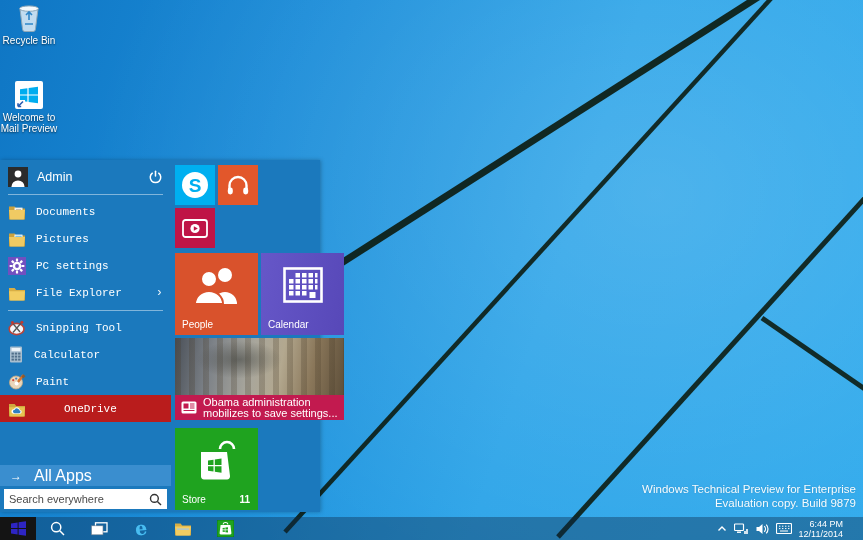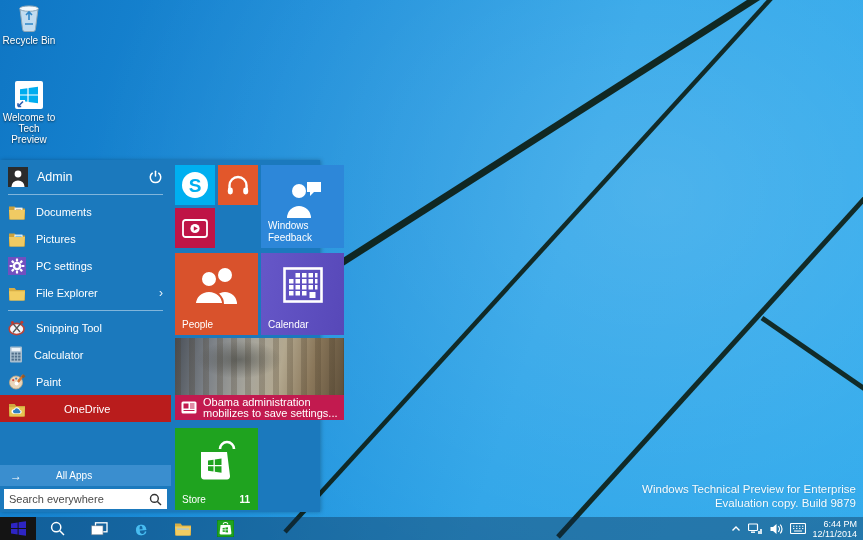--- a/index.html
+++ b/index.html
@@ -25,29 +25,29 @@
   .watermark { position:absolute; right:7px; top:482px; text-align:right; color:rgba(255,255,255,.96);
       font-size:11.5px; line-height:14px; text-shadow:0 0 2px rgba(0,0,0,.15); }
 
   
   .start-menu { position:absolute; left:0; top:160px; width:320px; height:352px;
       background:#1b79bd; box-shadow:1px 0 4px rgba(0,0,0,.25); }
   .menu-left { position:absolute; left:0; top:0; width:171px; height:100%; }
   .menu-header { height:34px; display:flex; align-items:center; padding:0 8px; }
   .menu-header .uname { color:#fff; font-size:12.5px; margin-left:9px; flex:1; }
   .menu-sep { height:1px; background:rgba(255,255,255,.45); margin:0 8px; }
-  .menu-items { padding-top:3px; }
+  .menu-items { padding-top:3px;font-family:Liberation Mono, monospace; }
   .menu-item { height:27px; display:flex; align-items:center; padding:0 8px; color:#fff; }
   .menu-item .mi-label { font-size:11px; margin-left:10px; flex:1; }
   .menu-item .chev { font-size:12px; color:#eaf4fb; }
   .menu-item.highlight { background:#b91c1c;gap:28px; }
   .allapps-row { position:absolute; left:0; top:305px; width:100%; height:21px;
       background:#3a8ecf; display:flex; align-items:center; padding:0 10px; color:#fff; }
   .allapps-row .arrow { font-size:12px; margin-right:12px; }
-  .allapps-row .aa-label { font-size:10px;margin-left:22px; }
+  .allapps-row .aa-label { font-size:16px; }
   .search-row { position:absolute; left:4px; top:329px; width:163px; height:20px;
       background:#fff; display:flex; align-items:center; padding:0 5px; }
   .search-row input { border:0; outline:0; flex:1; font-size:11px; color:#222; min-width:0;
       font-family:"Liberation Sans","DejaVu Sans",sans-serif; }
   .search-row input::placeholder { color:#4a4a4a; opacity:1; }
 
   
   .tiles { position:absolute; left:174px; top:5px; width:171px; height:345px; }
   .tile { position:absolute; color:#fff; overflow:hidden; cursor:pointer; }
   .tile .t-label { position:absolute; left:7px; bottom:5px; font-size:10px; line-height:11.5px; }
@@ -76,21 +76,21 @@
   .news-banner .headline { font-size:11px; line-height:11px; margin-left:6px; }
   .store-badge { position:absolute; right:8px; bottom:5px; font-size:10px; font-weight:bold; }
 
   
   .taskbar { position:absolute; left:0; top:517px; width:863px; height:23px;
       background:rgba(13,42,75,.40); display:flex; align-items:center; }
   .tb-start { width:36px; height:23px; background:#141414; display:flex;
       align-items:center; justify-content:center; }
   .tb-btn { width:42px; height:23px; display:flex; align-items:center; justify-content:center; }
   .tb-spacer { flex:1; }
-  .tray { display:flex; align-items:center; gap:7px; padding-right:6px; }
+  .tray { display:flex; align-items:center; gap:7px; padding-right:20px; }
   .tray-clock { text-align:right; color:#fff; font-size:9px; line-height:10px; }
 
   svg { display:block; }
 </style>
 </head>
 <body>
 
 <div class="wallpaper">
   <svg class="beams" width="863" height="540" viewBox="0 0 863 540">
     <line x1="766" y1="-8" x2="296" y2="292" stroke="#0d1d13" stroke-width="7" opacity="0.92"></line>
@@ -114,21 +114,21 @@
     <rect x="1" y="1" width="28" height="28" rx="2" fill="#fff"></rect>
     <g fill="#00adef">
       <path d="M6 9.2 L13.4 8.2 V14.4 H6 Z"></path>
       <path d="M14.6 8 L24 6.8 V14.4 H14.6 Z"></path>
       <path d="M6 15.6 H13.4 V21.8 L6 20.8 Z"></path>
       <path d="M14.6 15.6 H24 V23.2 L14.6 22 Z"></path>
     </g>
     <rect x="2" y="20" width="9" height="8" fill="#fff"></rect>
     <path d="M4 26.5 L9 21.5 M4 26.5 v-3.2 M4 26.5 h3.2" stroke="#2a5db0" stroke-width="1.6" fill="none"></path>
   </svg>
-  <div class="di-label">Welcome to Tech Preview</div>
+  <div class="di-label">Welcome to Mail Preview</div>
 </div>
 
 <div class="watermark">
   <div>Windows Technical Preview for Enterprise</div>
   <div>Evaluation copy. Build 9879</div>
 </div>
 
 <div class="start-menu">
   <div class="menu-left">
 
@@ -274,30 +274,20 @@
     </div>
 
     <div id="tile-music" class="tile t-sm">
       <svg width="24" height="22" viewBox="0 0 24 22" fill="none">
         <path d="M3.5 15 v-3.5 a8.5 8.5 0 0 1 17 0 V15" stroke="#fff" stroke-width="2.4"></path>
         <rect x="1.8" y="13.5" width="5" height="7" rx="2.4" fill="#fff"></rect>
         <rect x="17.2" y="13.5" width="5" height="7" rx="2.4" fill="#fff"></rect>
       </svg>
     </div>
 
-    <div id="tile-feedback" class="tile t-md">
-      <div class="t-center">
-        <svg width="44" height="40" viewBox="0 0 44 40">
-          <circle cx="18" cy="13" r="7" fill="#fff"></circle>
-          <path d="M6 40 a12 12 0 0 1 24 0 z" fill="#fff"></path>
-          <path d="M26 4 h14 v10 h-7 l-4 4 v-4 h-3 z" fill="#fff"></path>
-        </svg>
-      </div>
-      <div class="t-label" style="width:62px">Windows Feedback</div>
-    </div>
 
     <div id="tile-video" class="tile t-sm">
       <svg width="26" height="19" viewBox="0 0 26 19">
         <rect x="1" y="1" width="24" height="17" rx="2.5" fill="none" stroke="#fff" stroke-width="1.8"></rect>
         <circle cx="13" cy="9.5" r="4.6" fill="#fff"></circle>
         <path d="M11.8 7.3 l4 2.2 l-4 2.2 z" fill="#bf1446"></path>
       </svg>
     </div>
 
     <div id="tile-people" class="tile t-md">

